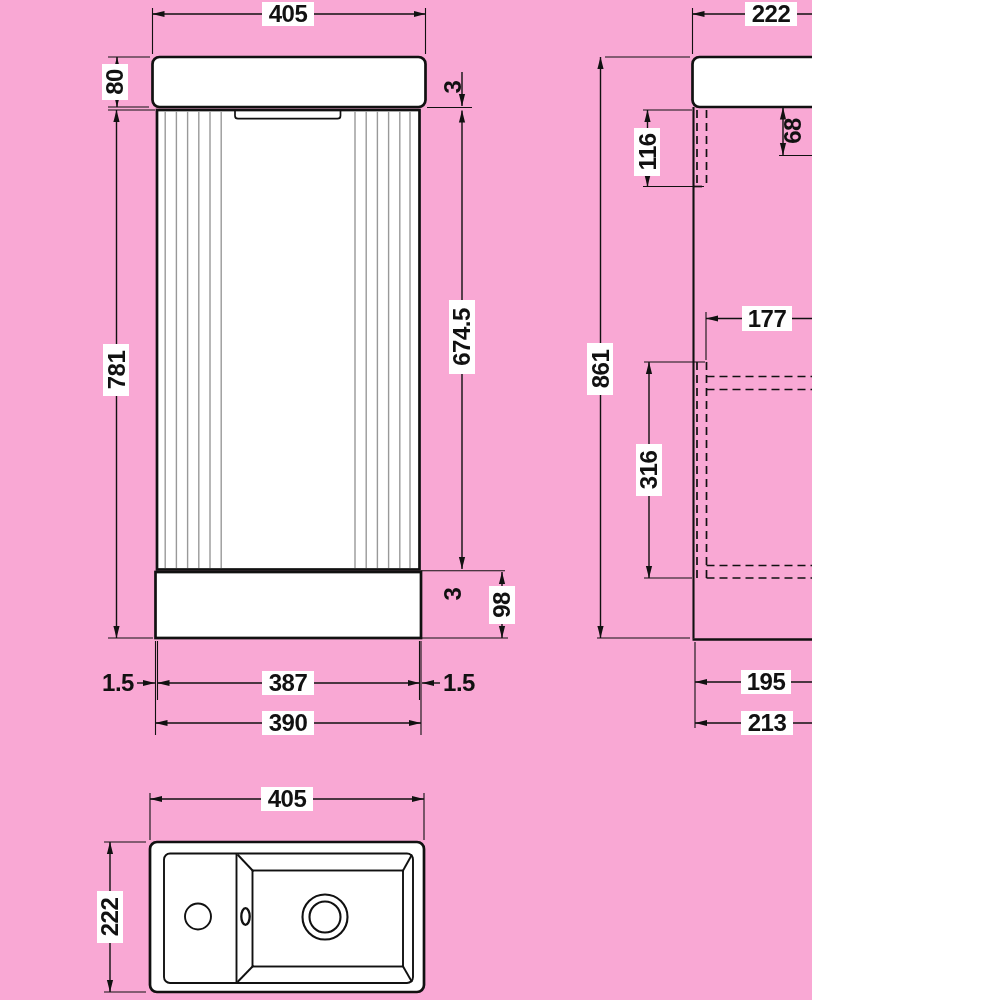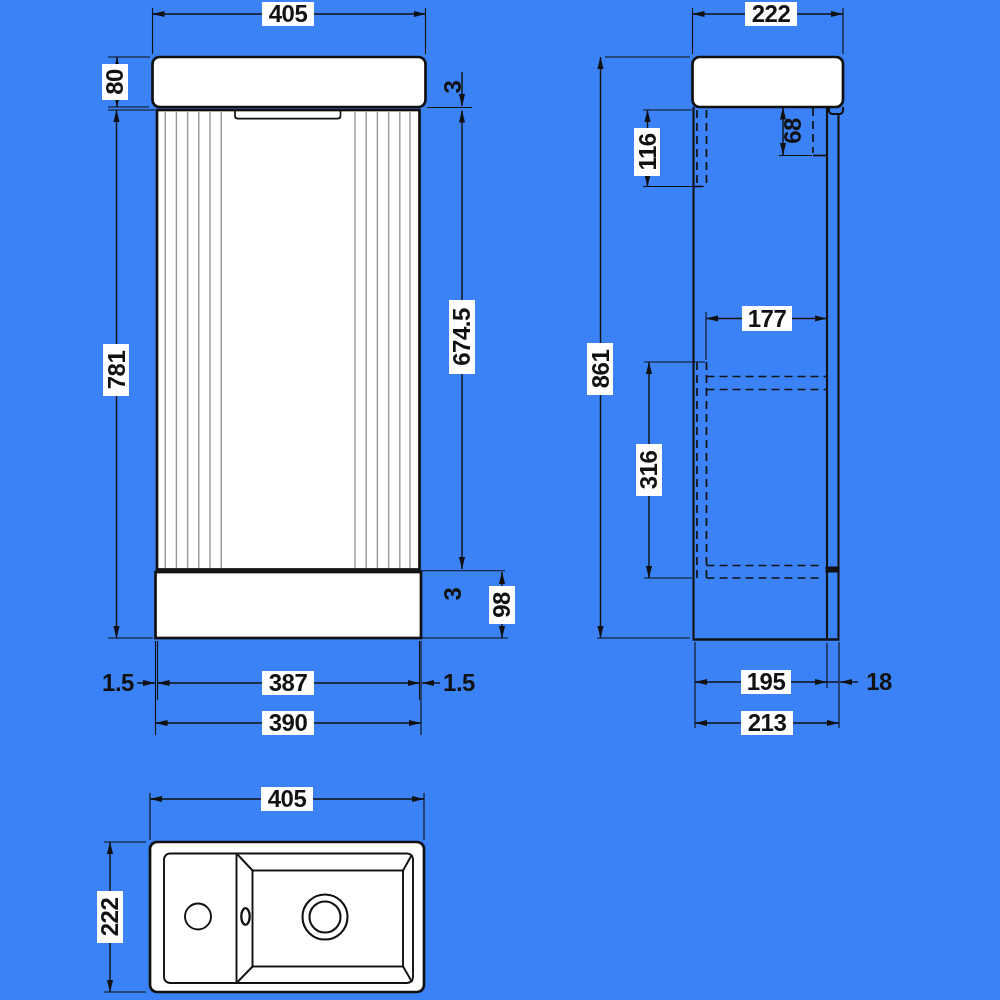--- a/index.html
+++ b/index.html
@@ -1,16 +1,16 @@
 <!DOCTYPE html>
 <html><head>
 <meta charset="utf-8">
 <style>
   html,body{margin:0;padding:0;background:#ffffff;}
-  #canvas{width:1000px;height:1000px;background:#3b82f6;position:relative;overflow:hidden;}
+  #canvas{width:812px;height:1000px;background:#f9a8d4;position:relative;overflow:hidden;}
   svg{display:block;}
   .outline{fill:#ffffff;stroke:#111111;stroke-width:2.7;}
   .outline2{fill:none;stroke:#111111;stroke-width:2.1;}
   .dim{fill:none;stroke:#111111;stroke-width:1.4;}
   .ext{fill:none;stroke:#111111;stroke-width:1.1;}
   .dash{fill:none;stroke:#111111;stroke-width:1.7;stroke-dasharray:8 5;}
   .flute{fill:none;stroke:#999999;stroke-width:1.4;}
   .lbl{font-family:"Liberation Sans",sans-serif;font-weight:bold;font-size:24px;fill:#111111;letter-spacing:-0.5px;}
   .lbg{fill:#ffffff;stroke:none;}
 </style>

